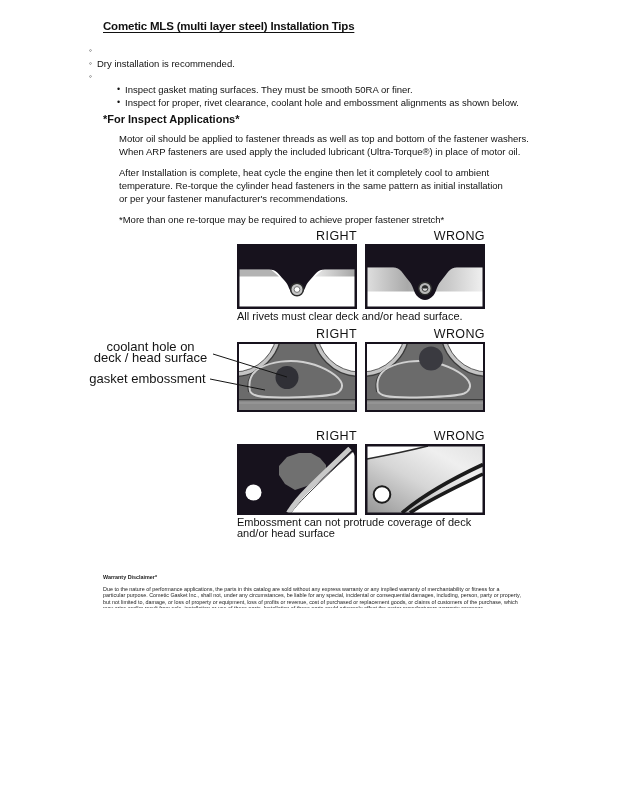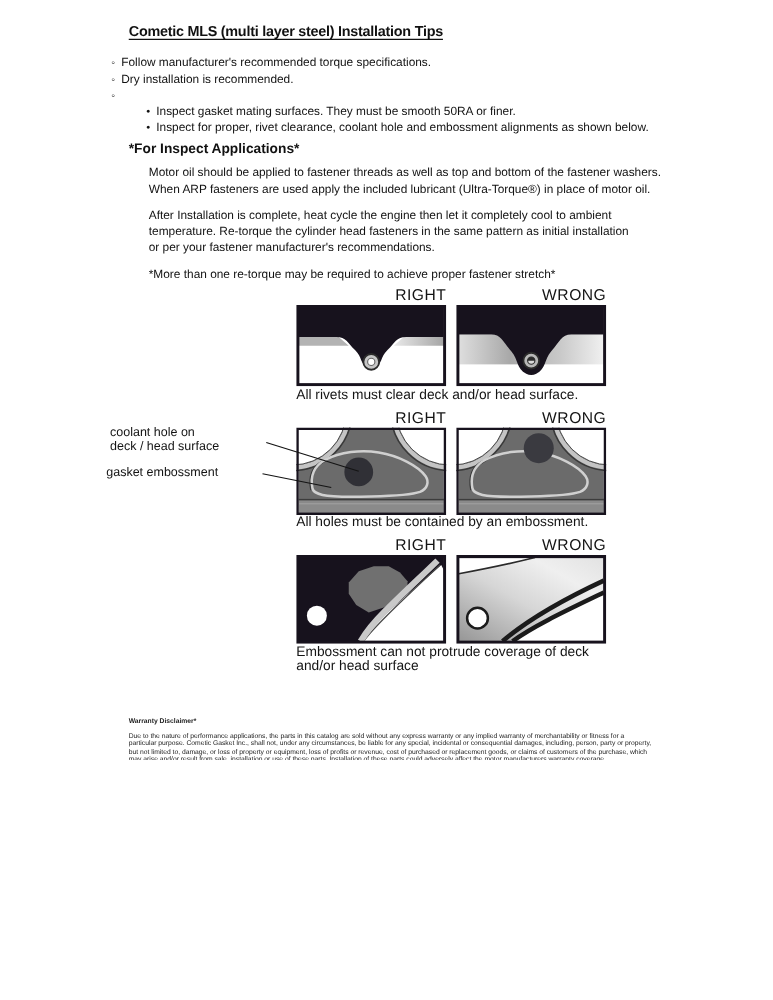--- a/index.html
+++ b/index.html
@@ -16,40 +16,39 @@
   .subrow{margin-left:28px;}
   .subrow .mark{font-size:9px;}
   
   #diesel{left:103px;top:113px;width:470px;}
   #diesel h2{margin:0 0 7px 0;font-size:11px;font-weight:700;}
   #diesel p{margin:0 0 8px 16px;font-size:9.5px;line-height:13px;white-space:pre-line;}
   #diesel .note{margin-top:3px;}
   
   .figlabel{width:120px;text-align:right;font-size:12.5px;letter-spacing:0.4px;color:#141414;}
   .figcap{font-size:11px;line-height:11px;color:#141414;white-space:pre-line;}
-  .sidelabel{font-size:10px;line-height:10.5px;text-align:left;white-space:pre-line;color:#141414;}
+  .sidelabel{font-size:13px;line-height:10.5px;text-align:center;white-space:pre-line;color:#141414;}
   svg{display:block;}
   
   #legal{left:103px;top:574px;width:418px;font-size:5.4px;line-height:6.2px;color:#222;}
   #legal .lh{font-weight:700;margin:0 0 6px 0;}
   #legal p{margin:0 0 5.5px 0;white-space:pre-line;}
   
   #footer{left:388px;top:757px;font-size:16px;letter-spacing:1px;color:#1a1a1a;}
 </style>
 </head>
 <body>
 
 <div id="page">
 
   <div class="abs" id="title">Cometic MLS (multi layer steel) Installation Tips</div>
 
   <div class="abs" id="tips">
     <div class="tiprow">
       <span class="mark">◦</span>
-      <span>Follow manufacturer's recommended torque specifications.</span>
     </div>
     <div class="tiprow">
       <span class="mark">◦</span>
       <span>Dry installation is recommended.</span>
     </div>
     <div class="tiprow">
       <span class="mark">◦</span>
     </div>
     <div class="tiprow subrow">
       <span class="mark">•</span>
@@ -149,21 +148,20 @@
     <path d="M13,49 C11,39 14,31 23,26 C35,19.5 52,17.5 66,20 C82,22.5 98,31 103.5,39 C106.5,43.5 105,49 99,51.5 C88,55.5 32,56.5 21,54 C16,52.8 13.8,51.5 13,49 Z" stroke="#d0d0d0" stroke-width="2" fill="none"></path>
     <circle cx="66" cy="16.5" r="12" fill="#3a3a40"></circle>
     <rect x="1" y="1" width="118" height="68" fill="none" stroke="#17121d" stroke-width="2"></rect>
   </svg>
 
   <svg class="abs" style="left:205px;top:346px;" width="95" height="50" viewBox="0 0 95 50">
     <line x1="8" y1="8" x2="82" y2="31" stroke="#141414" stroke-width="1"></line>
     <line x1="5" y1="33" x2="60" y2="44" stroke="#141414" stroke-width="1"></line>
   </svg>
 
-  <div class="abs figcap" style="left:237px;top:413px;">All holes must be contained by an embossment.</div>
 
   <div class="abs figlabel" style="left:237px;top:429px;">RIGHT</div>
   <div class="abs figlabel" style="left:365px;top:429px;">WRONG</div>
 
   <svg class="abs" style="left:237px;top:444px;" width="120" height="71" viewBox="0 0 120 71">
     <rect x="2" y="2" width="116" height="67" fill="#17121d"></rect>
     <polygon points="42,22 50,13 62,9 74,9 83,14 89,21 89,27 82,35 70,42 58,46 48,40 42,31" fill="#707070"></polygon>
     <path d="M116,8 C100,22 86,34 72,47 C64,55 57,62 53,69 H118 V12 Z" fill="#fff"></path>
     <path d="M115,8 C100,22 86,35 73,48 C65,56 58,63 54,69" stroke="#4a4a4a" stroke-width="1" fill="none"></path>
     <path d="M113,4.5 C98,19 84,32 71,45 C63,53 56,61.5 51.5,69" stroke="#c9c9c9" stroke-width="5" fill="none"></path>

